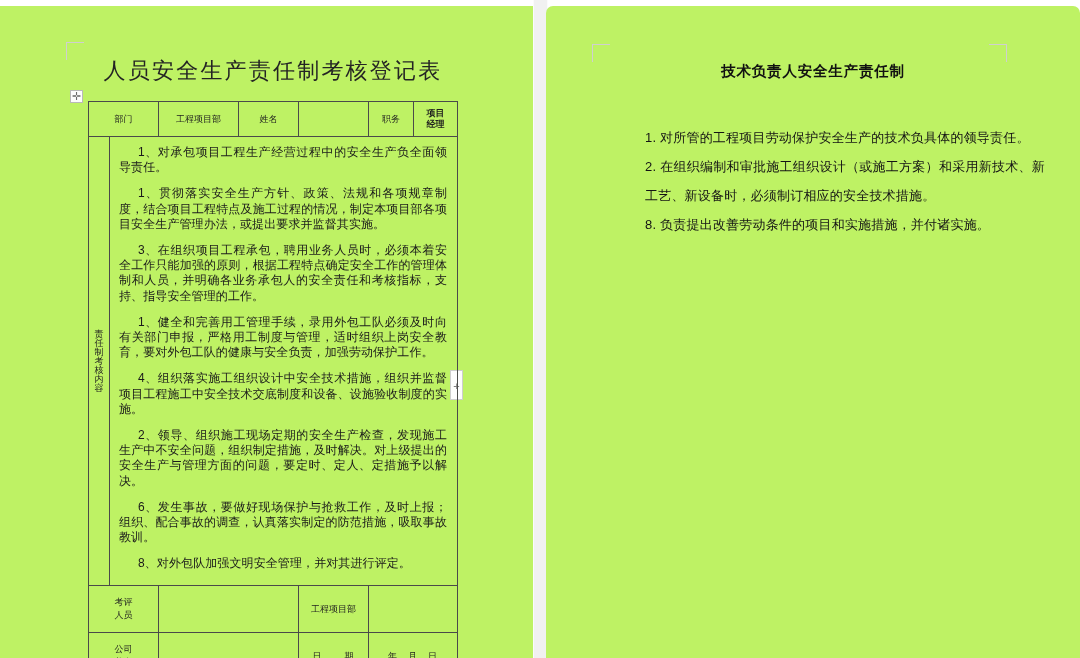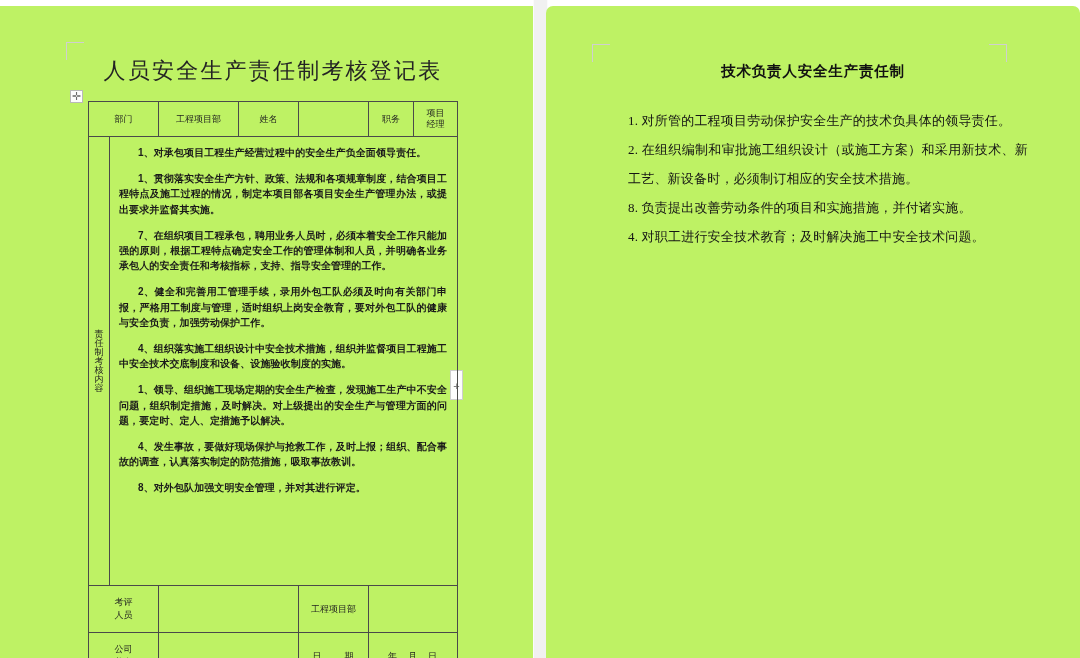--- a/index.html
+++ b/index.html
@@ -100,21 +100,21 @@
     color: #1e1e1e;
   }
   .form-table td {
     border: 1px solid #4a4a4a;
     padding: 0;
     vertical-align: middle;
     text-align: center;
     font-size: 9px;
   }
   .hdr-row td { height: 34px; line-height: 11px; }
-  .hdr-stack { display: block; }
+  .hdr-stack { display: block; font-weight: bold; }
 
   td.v-label {
     width: 21px;
     text-align: center;
     vertical-align: middle;
     padding: 0;
   }
   .v-label-text {
     display: flex;
     flex-direction: column;
@@ -128,26 +128,25 @@
 
   td.body-cell {
     text-align: left;
     vertical-align: top;
     padding: 8px 10px 8px 9px;
     height: 432px;
   }
   .clause {
     margin: 0 0 11px 0;
     text-indent: 19px;
-    font-size: 10px;
+    font-size: 12px;
     line-height: 15.2px;
     text-align: justify;
     color: #1a1a1a;
     letter-spacing: 0.1px;
-    font-weight: bold;
   }
   .clause:last-child { margin-bottom: 0; }
 
   .foot-row td { height: 46px; }
   .foot-label { line-height: 13px; }
 
   .date-cell {
     display: flex;
     justify-content: space-around;
     align-items: center;
@@ -172,24 +171,23 @@
     font-size: 14.5px;
     font-weight: bold;
     letter-spacing: 0.8px;
     color: #111111;
   }
   .right-list {
     position: absolute;
     left: 82px;
     top: 100px;
     width: 400px;
-    margin: 0;
+    margin: 17px;
     padding: 0;
     list-style: none;
-    font-family: Liberation Serif, serif;
   }
   .right-list li {
     font-size: 13px;
     line-height: 29px;
     color: #141414;
     letter-spacing: 0.2px;
     text-align: justify;
   }
 </style>
 </head>
@@ -237,25 +235,25 @@
             <span>制</span>
             <span>考</span>
             <span>核</span>
             <span>内</span>
             <span>容</span>
           </div>
         </td>
         <td class="body-cell" colspan="6">
           <p class="clause">1、对承包项目工程生产经营过程中的安全生产负全面领导责任。</p>
           <p class="clause">1、贯彻落实安全生产方针、政策、法规和各项规章制度，结合项目工程特点及施工过程的情况，制定本项目部各项目安全生产管理办法，或提出要求并监督其实施。</p>
-          <p class="clause">7、在组织项目工程承包，聘用业务人员时，必须本着安全工作只能加强的原则，根据工程特点确定安全工作的管理体制和人员，并明确各业务承包人的安全责任和考核指标，支持、指导安全管理的工作。</p>
-          <p class="clause">2、健全和完善用工管理手续，录用外包工队必须及时向有关部门申报，严格用工制度与管理，适时组织上岗安全教育，要对外包工队的健康与安全负责，加强劳动保护工作。</p>
+          <p class="clause">3、在组织项目工程承包，聘用业务人员时，必须本着安全工作只能加强的原则，根据工程特点确定安全工作的管理体制和人员，并明确各业务承包人的安全责任和考核指标，支持、指导安全管理的工作。</p>
+          <p class="clause">1、健全和完善用工管理手续，录用外包工队必须及时向有关部门申报，严格用工制度与管理，适时组织上岗安全教育，要对外包工队的健康与安全负责，加强劳动保护工作。</p>
           <p class="clause">4、组织落实施工组织设计中安全技术措施，组织并监督项目工程施工中安全技术交底制度和设备、设施验收制度的实施。</p>
-          <p class="clause">1、领导、组织施工现场定期的安全生产检查，发现施工生产中不安全问题，组织制定措施，及时解决。对上级提出的安全生产与管理方面的问题，要定时、定人、定措施予以解决。</p>
-          <p class="clause">4、发生事故，要做好现场保护与抢救工作，及时上报；组织、配合事故的调查，认真落实制定的防范措施，吸取事故教训。</p>
+          <p class="clause">2、领导、组织施工现场定期的安全生产检查，发现施工生产中不安全问题，组织制定措施，及时解决。对上级提出的安全生产与管理方面的问题，要定时、定人、定措施予以解决。</p>
+          <p class="clause">6、发生事故，要做好现场保护与抢救工作，及时上报；组织、配合事故的调查，认真落实制定的防范措施，吸取事故教训。</p>
           <p class="clause">8、对外包队加强文明安全管理，并对其进行评定。</p>
         </td>
       </tr>
 
       <tr class="foot-row">
         <td colspan="2">
           <div class="foot-label">考评</div>
           <div class="foot-label">人员</div>
         </td>
         <td colspan="2"></td>
@@ -293,15 +291,14 @@
 
   <div class="crop-mark crop-tl" style="left:46px; top:38px;"></div>
   <div class="crop-mark crop-tr" style="left:443px; top:38px;"></div>
 
   <div class="right-title">技术负责人安全生产责任制</div>
 
   <ul class="right-list">
     <li>1. 对所管的工程项目劳动保护安全生产的技术负具体的领导责任。</li>
     <li>2. 在组织编制和审批施工组织设计（或施工方案）和采用新技术、新工艺、新设备时，必须制订相应的安全技术措施。</li>
     <li>8. 负责提出改善劳动条件的项目和实施措施，并付诸实施。</li>
-    <li>4. 对职工进行安全技术教育；及时解决施工中安全技术问题。</li>
   </ul>
 </div>
 
 </body></html>

